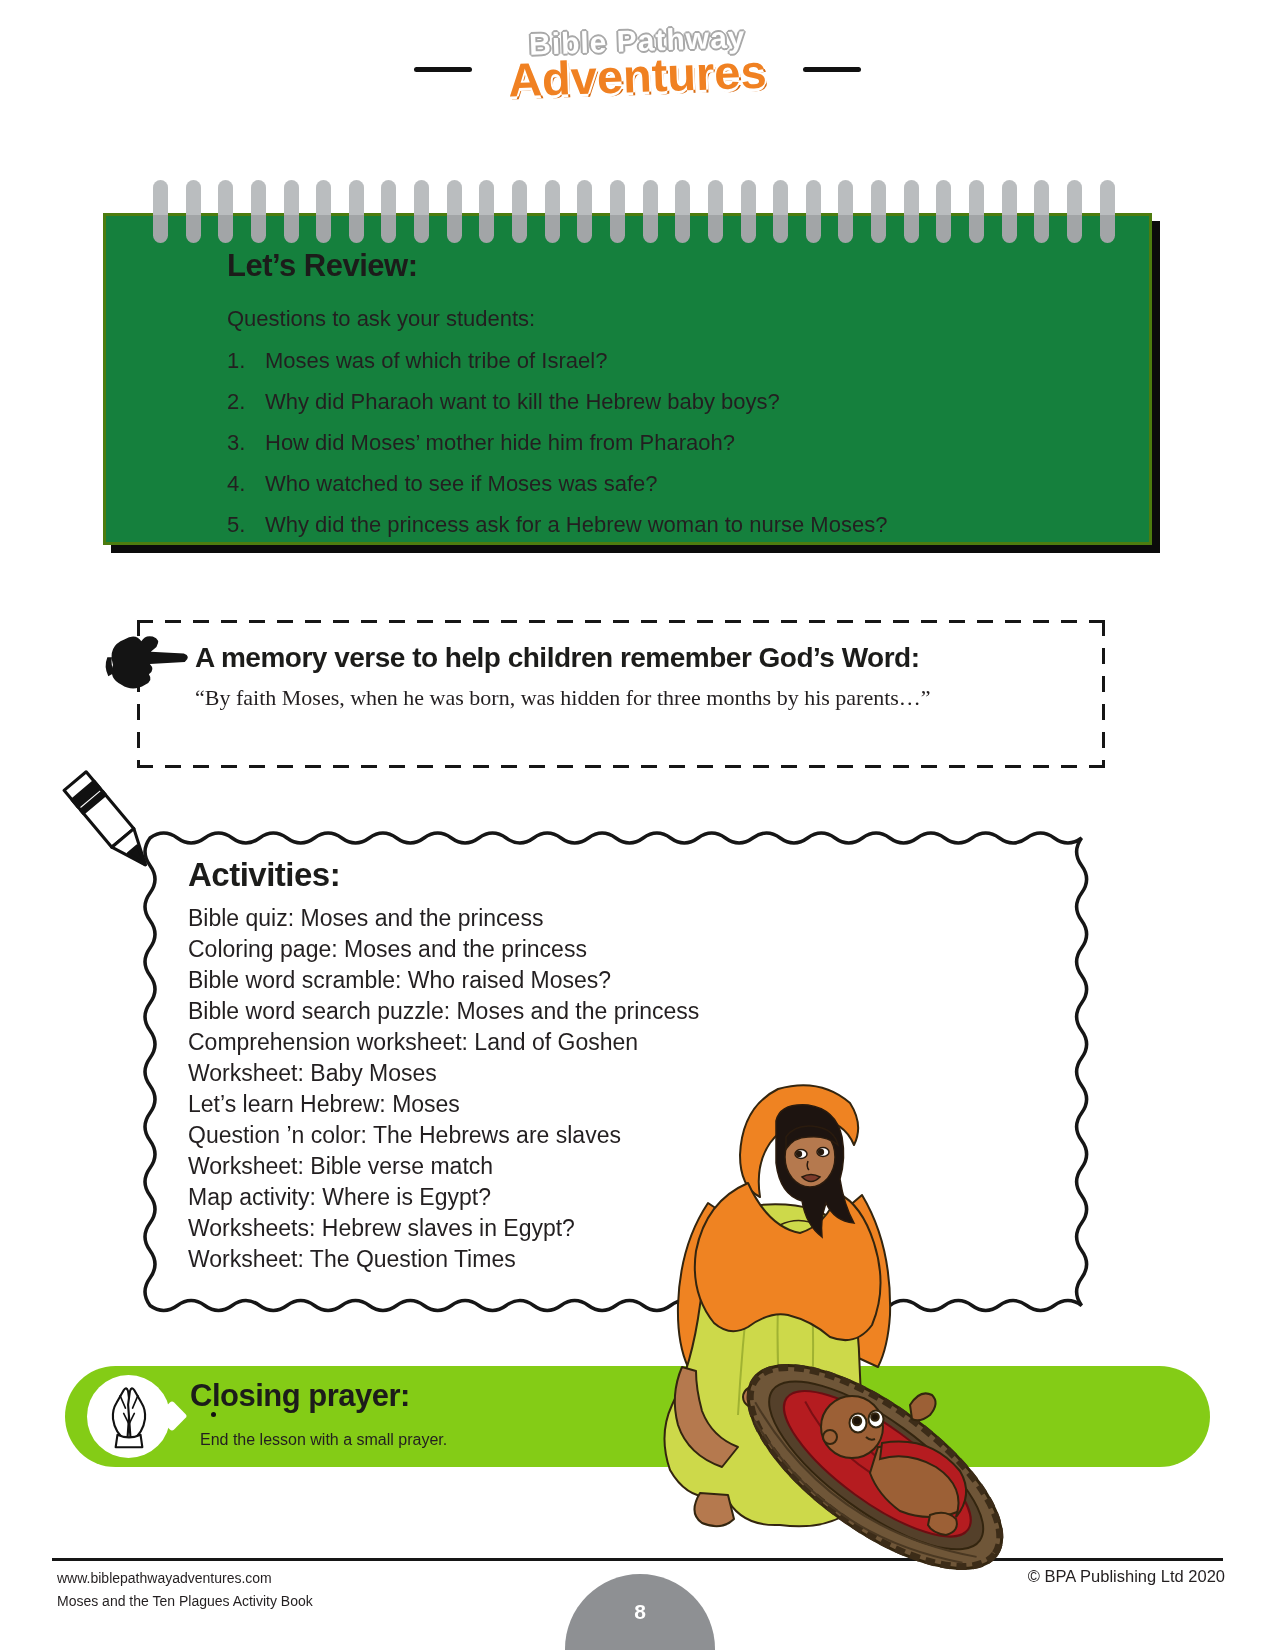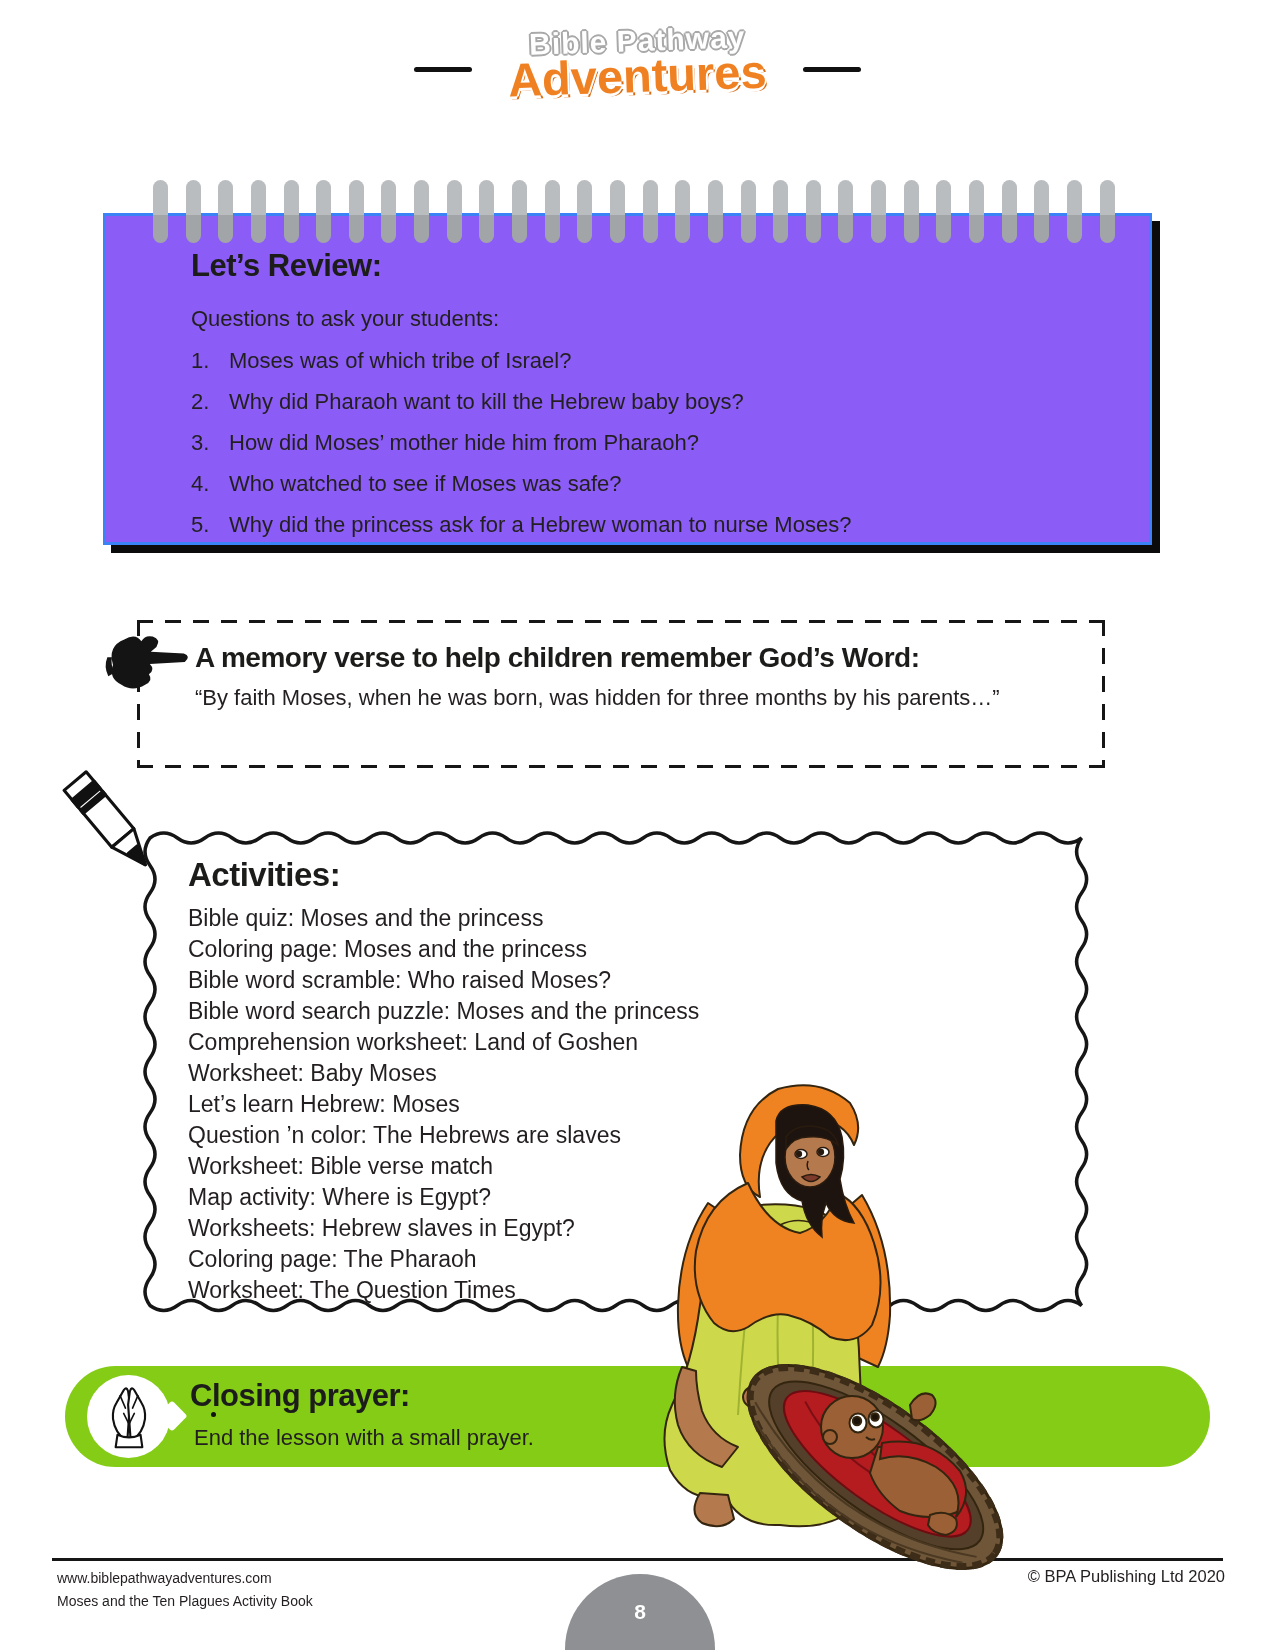--- a/index.html
+++ b/index.html
@@ -9,58 +9,58 @@
   
   .logo{position:absolute;left:0;top:26px;width:100%;display:flex;align-items:center;justify-content:center;gap:36px;}
   .logo .dash{width:58px;height:5px;background:#111;border-radius:3px;margin-top:14px;}
   .logo-text{text-align:center;line-height:1;}
   .logo-top{font-size:30px;font-weight:bold;letter-spacing:1px;color:#fff;transform:rotate(-2deg);
     text-shadow:-2px 0 #a9a9a9,2px 0 #a9a9a9,0 -2px #a9a9a9,0 2px #a9a9a9,-1px -1px #a9a9a9,1px 1px #a9a9a9,1px -1px #a9a9a9,-1px 1px #a9a9a9;}
   .logo-bottom{font-size:47px;font-weight:bold;color:#f08122;margin-top:-4px;transform:rotate(-2deg);
     text-shadow:-2px 0 #fff,2px 0 #fff,0 -2px #fff,0 3px #fff,2px 3px 0 #d86a10;}
 
   
-  .review-box{position:absolute;left:103px;top:213px;width:1049px;height:332px;background:#8b5cf6;
-    border:3px solid #3b82f6;box-shadow:8px 8px 0 #0b0b0b;box-sizing:border-box;}
+  .review-box{position:absolute;left:103px;top:213px;width:1049px;height:332px;background:#15803d;
+    border:3px solid #4d7c0f;box-shadow:8px 8px 0 #0b0b0b;box-sizing:border-box;padding-left:36px;}
   .coils{position:absolute;top:-36px;left:47px;right:34px;height:63px;display:flex;justify-content:space-between;}
   .coil{width:15px;border-radius:8px;background:linear-gradient(#babdbf 0 55%,#a2a5a7 55%);}
   .review-box h2{margin:32px 0 0 85px;font-size:31px;letter-spacing:-0.5px;}
   .review-box .intro{margin:22px 0 12px 85px;font-size:22px;}
   .review-box ol{list-style:none;margin:16px 0 0 85px;padding:0;font-size:22px;}
   .review-box li{display:flex;margin-top:15px;}
   .qnum{width:38px;flex:none;}
   h2{font-weight:bold;color:#1c1c1a;}
 
   
   .verse-box{position:absolute;left:137px;top:620px;width:968px;height:148px;box-sizing:border-box;
     background:
       repeating-linear-gradient(90deg,#161616 0 16px,transparent 16px 28px) left top / 100% 3px no-repeat,
       repeating-linear-gradient(90deg,#161616 0 16px,transparent 16px 28px) left bottom / 100% 3px no-repeat,
       repeating-linear-gradient(180deg,#161616 0 16px,transparent 16px 28px) left top / 3px 100% no-repeat,
       repeating-linear-gradient(180deg,#161616 0 16px,transparent 16px 28px) right top / 3px 100% no-repeat;}
   .verse-box h2{margin:22px 0 0 58px;font-size:28px;letter-spacing:-0.5px;}
-  .verse-box .verse{margin:11px 0 7px 58px;font-size:22px;}
+  .verse-box .verse{margin:11px 0 7px 58px;font-size:22px;font-family:Liberation Serif, serif;}
   .verse-box .ref{margin:9px 0 0 58px;font-size:22px;}
   .hand-icon{position:absolute;left:99px;top:629px;width:96px;height:68px;z-index:3;}
 
   
   .activities-box{position:absolute;left:140px;top:828px;width:950px;height:487px;}
   .activities-box svg.wavy{position:absolute;left:0;top:0;}
   .activities-box h2{position:relative;margin:28px 0 0 48px;font-size:33px;letter-spacing:-0.5px;}
   .act-list{position:relative;margin:9px 0 0 48px;font-size:23px;line-height:31px;}
   .pencil-icon{position:absolute;left:48px;top:760px;width:134px;height:134px;z-index:2;}
 
   
   .prayer-bar{position:absolute;left:65px;top:1366px;width:1145px;height:101px;background:#84cc16;border-radius:54px;}
   .bubble{position:absolute;left:22px;top:9px;width:83px;height:83px;background:#fff;border-radius:50%;}
   .bubble .tail{position:absolute;left:74px;top:30px;width:22px;height:22px;background:#fff;transform:rotate(45deg);border-radius:3px;}
   .bubble svg{position:absolute;left:14px;top:10px;}
   .bubble-dot{position:absolute;left:146px;top:46px;width:5px;height:5px;background:#111;border-radius:50%;}
   .prayer-bar h2{position:absolute;left:125px;top:12px;margin:0;font-size:31px;letter-spacing:-0.5px;}
-  .prayer-bar p{position:absolute;left:125px;top:55px;margin:4px;font-size:22px;}
+  .prayer-bar p{position:absolute;left:125px;top:55px;margin:10px;font-size:16px;}
 
   
   .illustration{position:absolute;left:630px;top:1075px;z-index:6;}
 
   
   .rule{position:absolute;left:52px;top:1558px;width:1171px;height:3px;background:#161616;}
   .foot-left{position:absolute;left:57px;top:1567px;font-size:14px;line-height:23px;}
   .foot-right{position:absolute;right:50px;top:1567px;font-size:16.5px;}
   .page-tab{position:absolute;left:565px;top:1574px;width:150px;height:76px;background:#8e9093;
     border-radius:75px 75px 0 0;display:flex;align-items:flex-start;justify-content:center;}
@@ -158,21 +158,20 @@
       <div>Coloring page: Moses and the princess</div>
       <div>Bible word scramble: Who raised Moses?</div>
       <div>Bible word search puzzle: Moses and the princess</div>
       <div>Comprehension worksheet: Land of Goshen</div>
       <div>Worksheet: Baby Moses</div>
       <div>Let’s learn Hebrew: Moses</div>
       <div>Question ’n color: The Hebrews are slaves</div>
       <div>Worksheet: Bible verse match</div>
       <div>Map activity: Where is Egypt?</div>
       <div>Worksheets: Hebrew slaves in Egypt?</div>
-      <div>Coloring page: The Pharaoh</div>
       <div>Worksheet: The Question Times</div>
     </div>
   </section>
   <svg class="pencil-icon" viewBox="0 0 130 130">
     <g transform="rotate(-40 65 65)" stroke="#111" stroke-width="3" stroke-linejoin="round">
       <rect x="50" y="6" width="28" height="72" fill="#fff"></rect>
       <rect x="50" y="18" width="28" height="9" fill="#111"></rect>
       <rect x="50" y="31" width="28" height="4" fill="#111"></rect>
       <polygon points="50,78 78,78 64,112" fill="#fff"></polygon>
       <polygon points="58,93 70,93 64,112" fill="#111"></polygon>

